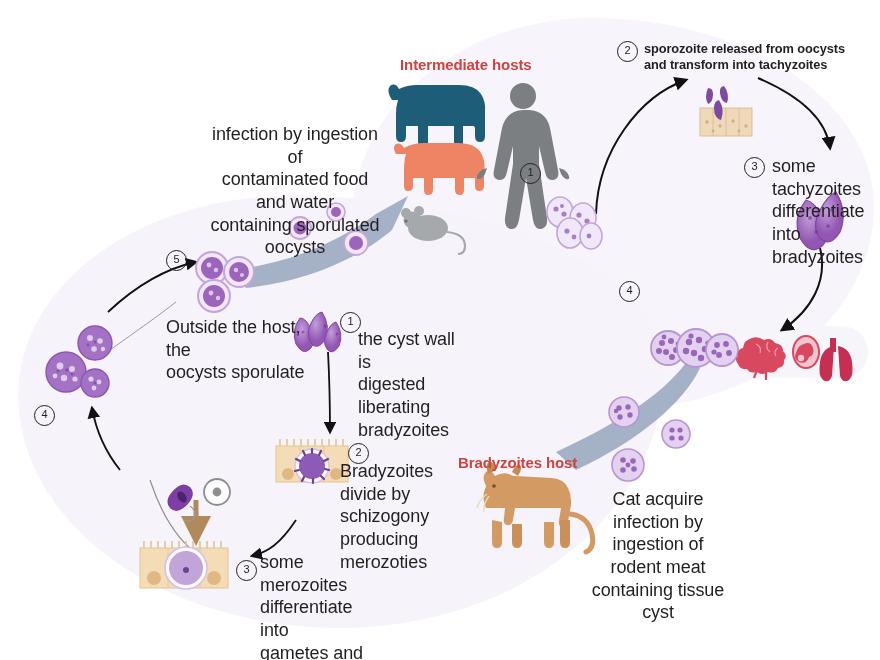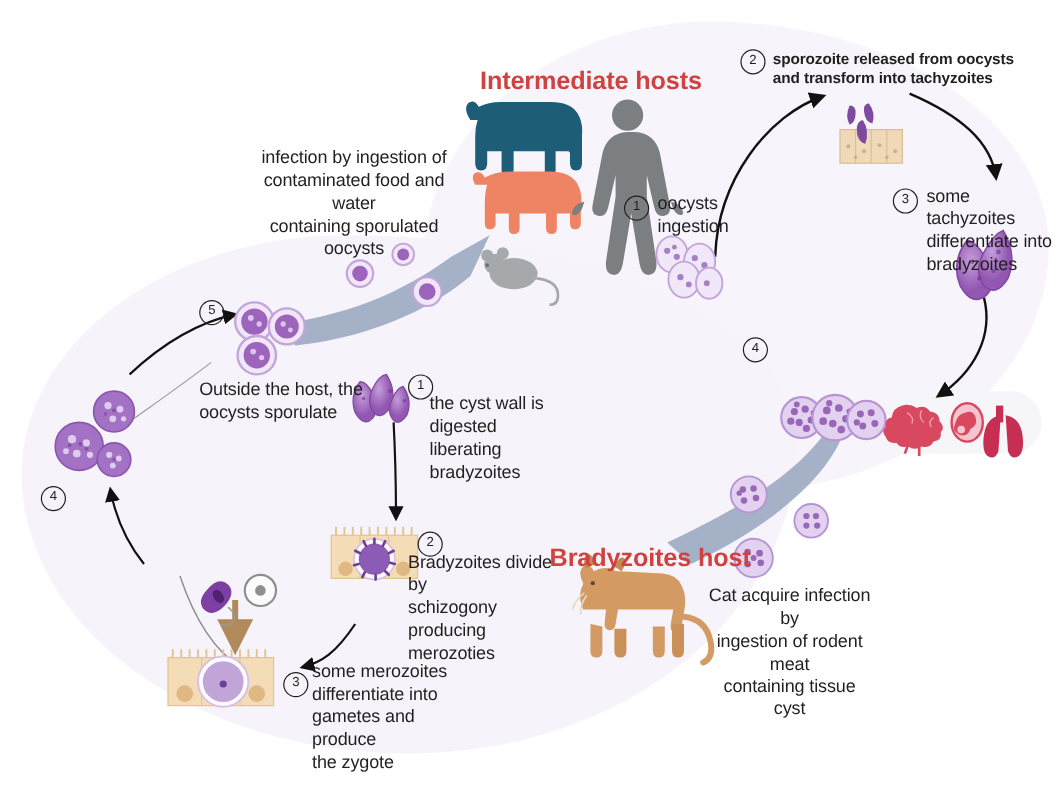--- a/index.html
+++ b/index.html
@@ -40,31 +40,31 @@
     left: 736px; top: 326px;
     width: 132px; height: 52px;
     background: #f6f5fa;
     border-radius: 26px;
   }
 
   
   .txt {
     position: absolute;
     color: #231f20;
-    font-size: 15px;
+    font-size: 18px;
     line-height: 1.26;
     white-space: pre-line;
     letter-spacing: -0.1px;
   }
   .txt.bold { font-weight: bold; font-size: 12.8px; }
   .host-label {
     position: absolute;
     color: #d0423f;
     font-weight: bold;
-    font-size: 21px;
+    font-size: 15px;
     letter-spacing: -0.1px;
   }
 
   
   .num {
     position: absolute;
     width: 19px; height: 19px;
     border: 1.3px solid #231f20;
     border-radius: 50%;
     color: #231f20;
@@ -498,22 +498,20 @@
   </svg>
 
   <div class="host-label" style="left:400px; top:56px;">Intermediate hosts</div>
   <div class="host-label" style="left:458px; top:454px;">Bradyzoites host</div>
 
   <div class="txt" style="left:210px; top:123px; width:170px; text-align:center;">infection by ingestion of
 contaminated food and water
 containing sporulated oocysts</div>
 
   <div class="num" style="left:520px; top:163px;">1</div>
-  <div class="txt" style="left:548px; top:161px; width:120px;">oocysts
-ingestion</div>
 
   <div class="num" style="left:617px; top:41px;">2</div>
   <div class="txt bold" style="left:644px; top:41px; width:240px;">sporozoite released from oocysts
 and transform into tachyzoites</div>
 
   <div class="num" style="left:744px; top:157px;">3</div>
   <div class="txt" style="left:772px; top:155px; width:112px;">some tachyzoites
 differentiate into
 bradyzoites</div>
 

